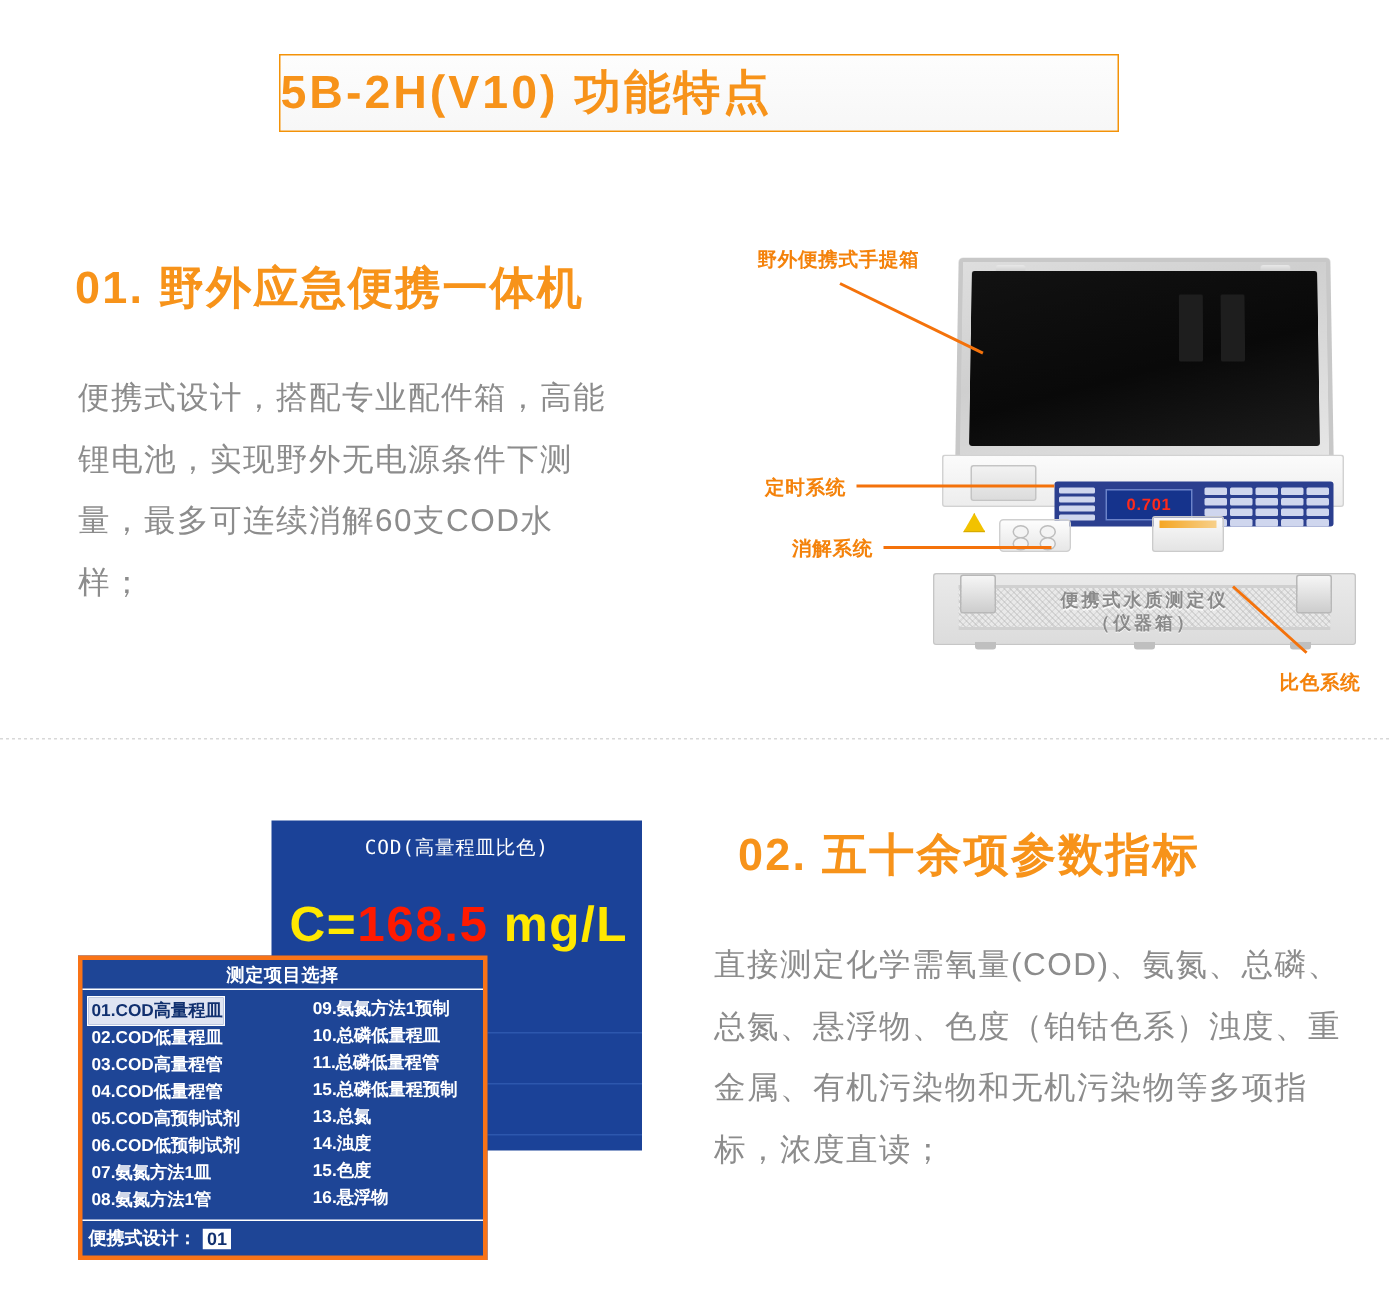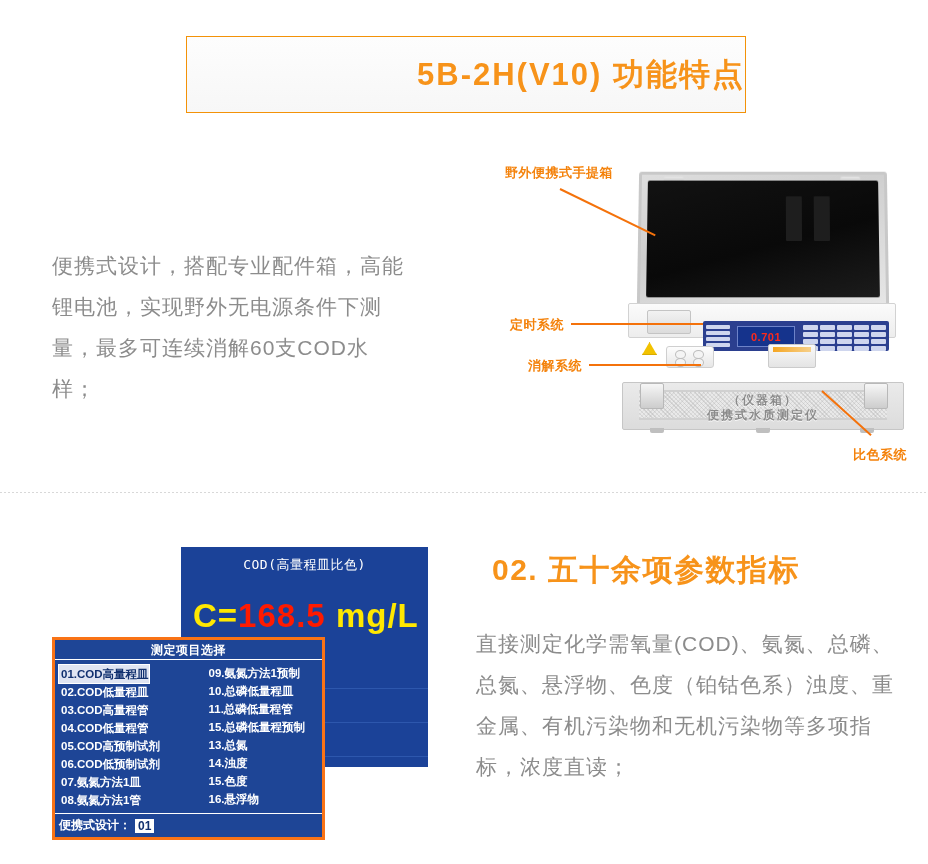--- a/index.html
+++ b/index.html
@@ -7,24 +7,24 @@
     width: 928px; height: 864px;
     background: #ffffff;
     font-family: "Liberation Sans", "DejaVu Sans", sans-serif;
     overflow: hidden;
   }
   #page { position: relative; width: 928px; height: 864px; }
 
   
   .title-box {
     position: absolute; left: 186px; top: 36px;
-    width: 560px; height: 77px;
+    width: 560px; height: 52px;
     border: 1.5px solid #f39208;
     background: linear-gradient(180deg, #fdfdfd 0%, #f7f7f7 100%);
-    display: flex; align-items: center; justify-content: flex-end;
+    display: flex; align-items: center; justify-content: flex-start;
   }
   .title-text {
     color: #f7931a; font-size: 31px; font-weight: 700;
     letter-spacing: 2px; white-space: nowrap;
   }
 
   
   .sec-head {
     position: absolute;
     color: #f7931a; font-size: 30px; font-weight: 700;
@@ -245,20 +245,21 @@
 </style>
 </head>
 <body>
 
 <div id="page">
 
   <div class="title-box">
     <div class="title-text">5B-2H(V10) 功能特点</div>
   </div>
 
+  <div class="sec-head" style="left:50px; top:172px;">01. 野外应急便携一体机</div>
   <div class="sec-body" style="left:52px; top:245px; width:360px;">便携式设计，搭配专业配件箱，高能锂电池，实现野外无电源条件下测量，最多可连续消解60支COD水样；</div>
 
   <div class="photo">
 
     <div class="case-body"></div>
 
     <div class="case-lid">
       <div class="lid-hinge l"></div>
       <div class="lid-hinge r"></div>
       <div class="case-lid-inner">
@@ -312,22 +313,22 @@
       <span class="hole h4"></span>
     </div>
 
     <div class="colorim-lid">
       <div class="colorim-strip"></div>
     </div>
 
     <div class="case-front">
       <div class="speckle"></div>
       <div class="case-label">
+        <div>便携式水质测定仪</div>
         <div>（仪器箱）</div>
-        <div>便携式水质测定仪</div>
       </div>
     </div>
     <div class="latch l"></div>
     <div class="latch r"></div>
     <div class="foot f1"></div>
     <div class="foot f2"></div>
     <div class="foot f3"></div>
   </div>
 
   <div class="callout" style="left:505px; top:164px;">野外便携式手提箱</div>

